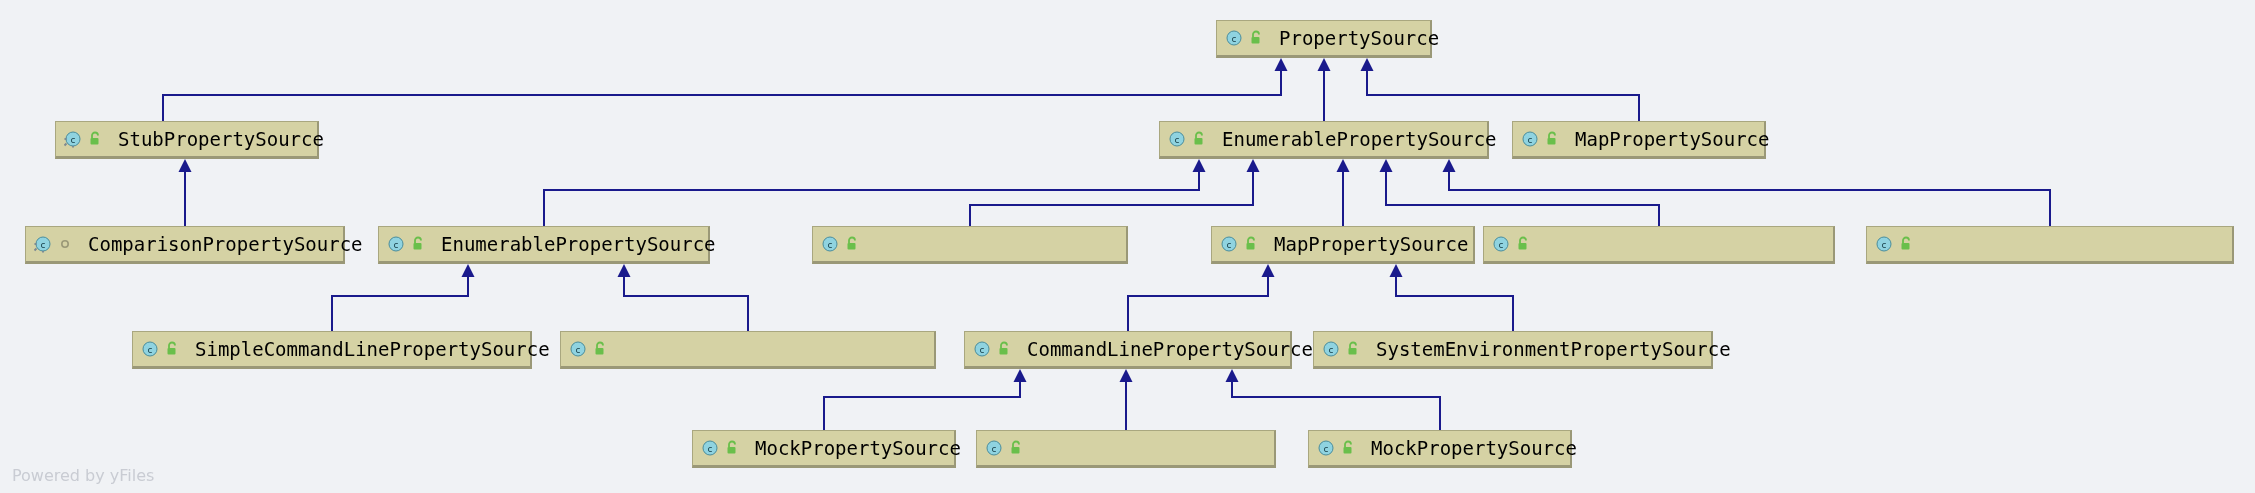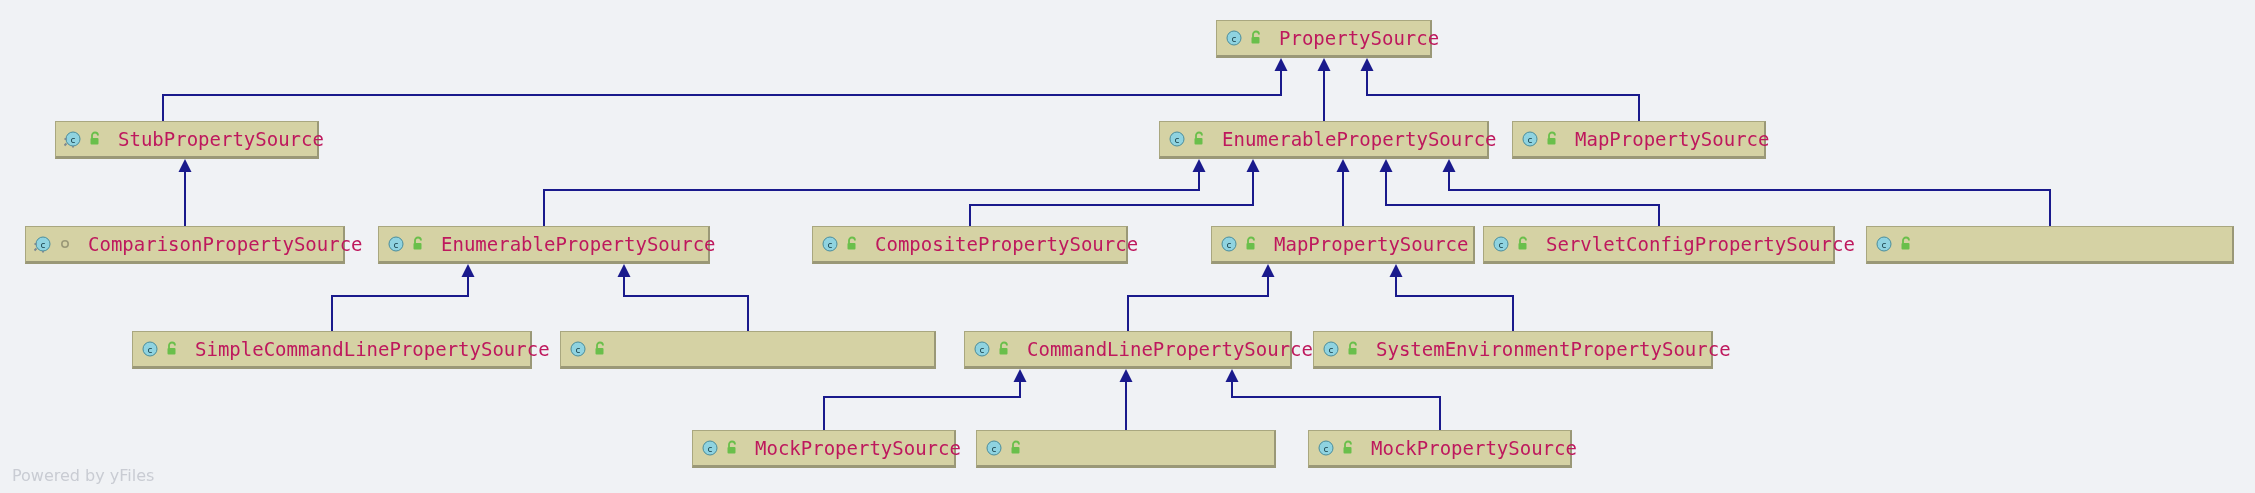--- a/index.html
+++ b/index.html
@@ -34,21 +34,21 @@
     background: #d5d2a4;
     border: 1px solid #a9a77f;
     border-bottom: 3px solid #9a9877;
     border-right: 2px solid #9a9877;
     display: flex;
     align-items: center;
     padding: 0 10px 0 8px;
     white-space: nowrap;
   }
   .node .label {
-    color: #be185d;
+    color: #000000;
     font-family: "DejaVu Sans Mono", monospace;
     font-size: 19px;
     letter-spacing: 0px;
     margin-left: 14px;
   }
   .ic {
     display: inline-flex;
     align-items: center;
     flex: 0 0 auto;
   }
@@ -233,21 +233,20 @@
             <circle cx="9" cy="9" r="7" fill="#8fd3e0" stroke="#4a8d9c"></circle>
             <text x="9" y="12.5" text-anchor="middle" font-size="9" font-family="&quot;DejaVu Sans&quot;, sans-serif" fill="#133a44">c</text>
           </svg>
         </span>
         <span class="ic" style="margin-left: 4px;">
           <svg width="18" height="18" viewBox="0 0 18 18">
             <path d="M6 8 L6 5.5 A3 3 0 0 1 12 5.5" stroke="#6abf4b" stroke-width="1.8" fill="none"></path>
             <rect x="4.5" y="8" width="8" height="6.5" rx="1" fill="#6abf4b"></rect>
           </svg>
         </span>
-        <span class="label">CompositePropertySource</span>
       </div>
       <div class="node" style="left: 1211px; top: 226px; width: 264px;">
         <span class="ic" style="margin-left: 0px;">
           <svg width="18" height="18" viewBox="0 0 18 18">
             <circle cx="9" cy="9" r="7" fill="#8fd3e0" stroke="#4a8d9c"></circle>
             <text x="9" y="12.5" text-anchor="middle" font-size="9" font-family="&quot;DejaVu Sans&quot;, sans-serif" fill="#133a44">c</text>
           </svg>
         </span>
         <span class="ic" style="margin-left: 4px;">
           <svg width="18" height="18" viewBox="0 0 18 18">
@@ -263,21 +262,20 @@
             <circle cx="9" cy="9" r="7" fill="#8fd3e0" stroke="#4a8d9c"></circle>
             <text x="9" y="12.5" text-anchor="middle" font-size="9" font-family="&quot;DejaVu Sans&quot;, sans-serif" fill="#133a44">c</text>
           </svg>
         </span>
         <span class="ic" style="margin-left: 4px;">
           <svg width="18" height="18" viewBox="0 0 18 18">
             <path d="M6 8 L6 5.5 A3 3 0 0 1 12 5.5" stroke="#6abf4b" stroke-width="1.8" fill="none"></path>
             <rect x="4.5" y="8" width="8" height="6.5" rx="1" fill="#6abf4b"></rect>
           </svg>
         </span>
-        <span class="label">ServletConfigPropertySource</span>
       </div>
       <div class="node" style="left: 1866px; top: 226px; width: 368px;">
         <span class="ic" style="margin-left: 0px;">
           <svg width="18" height="18" viewBox="0 0 18 18">
             <circle cx="9" cy="9" r="7" fill="#8fd3e0" stroke="#4a8d9c"></circle>
             <text x="9" y="12.5" text-anchor="middle" font-size="9" font-family="&quot;DejaVu Sans&quot;, sans-serif" fill="#133a44">c</text>
           </svg>
         </span>
         <span class="ic" style="margin-left: 4px;">
           <svg width="18" height="18" viewBox="0 0 18 18">

